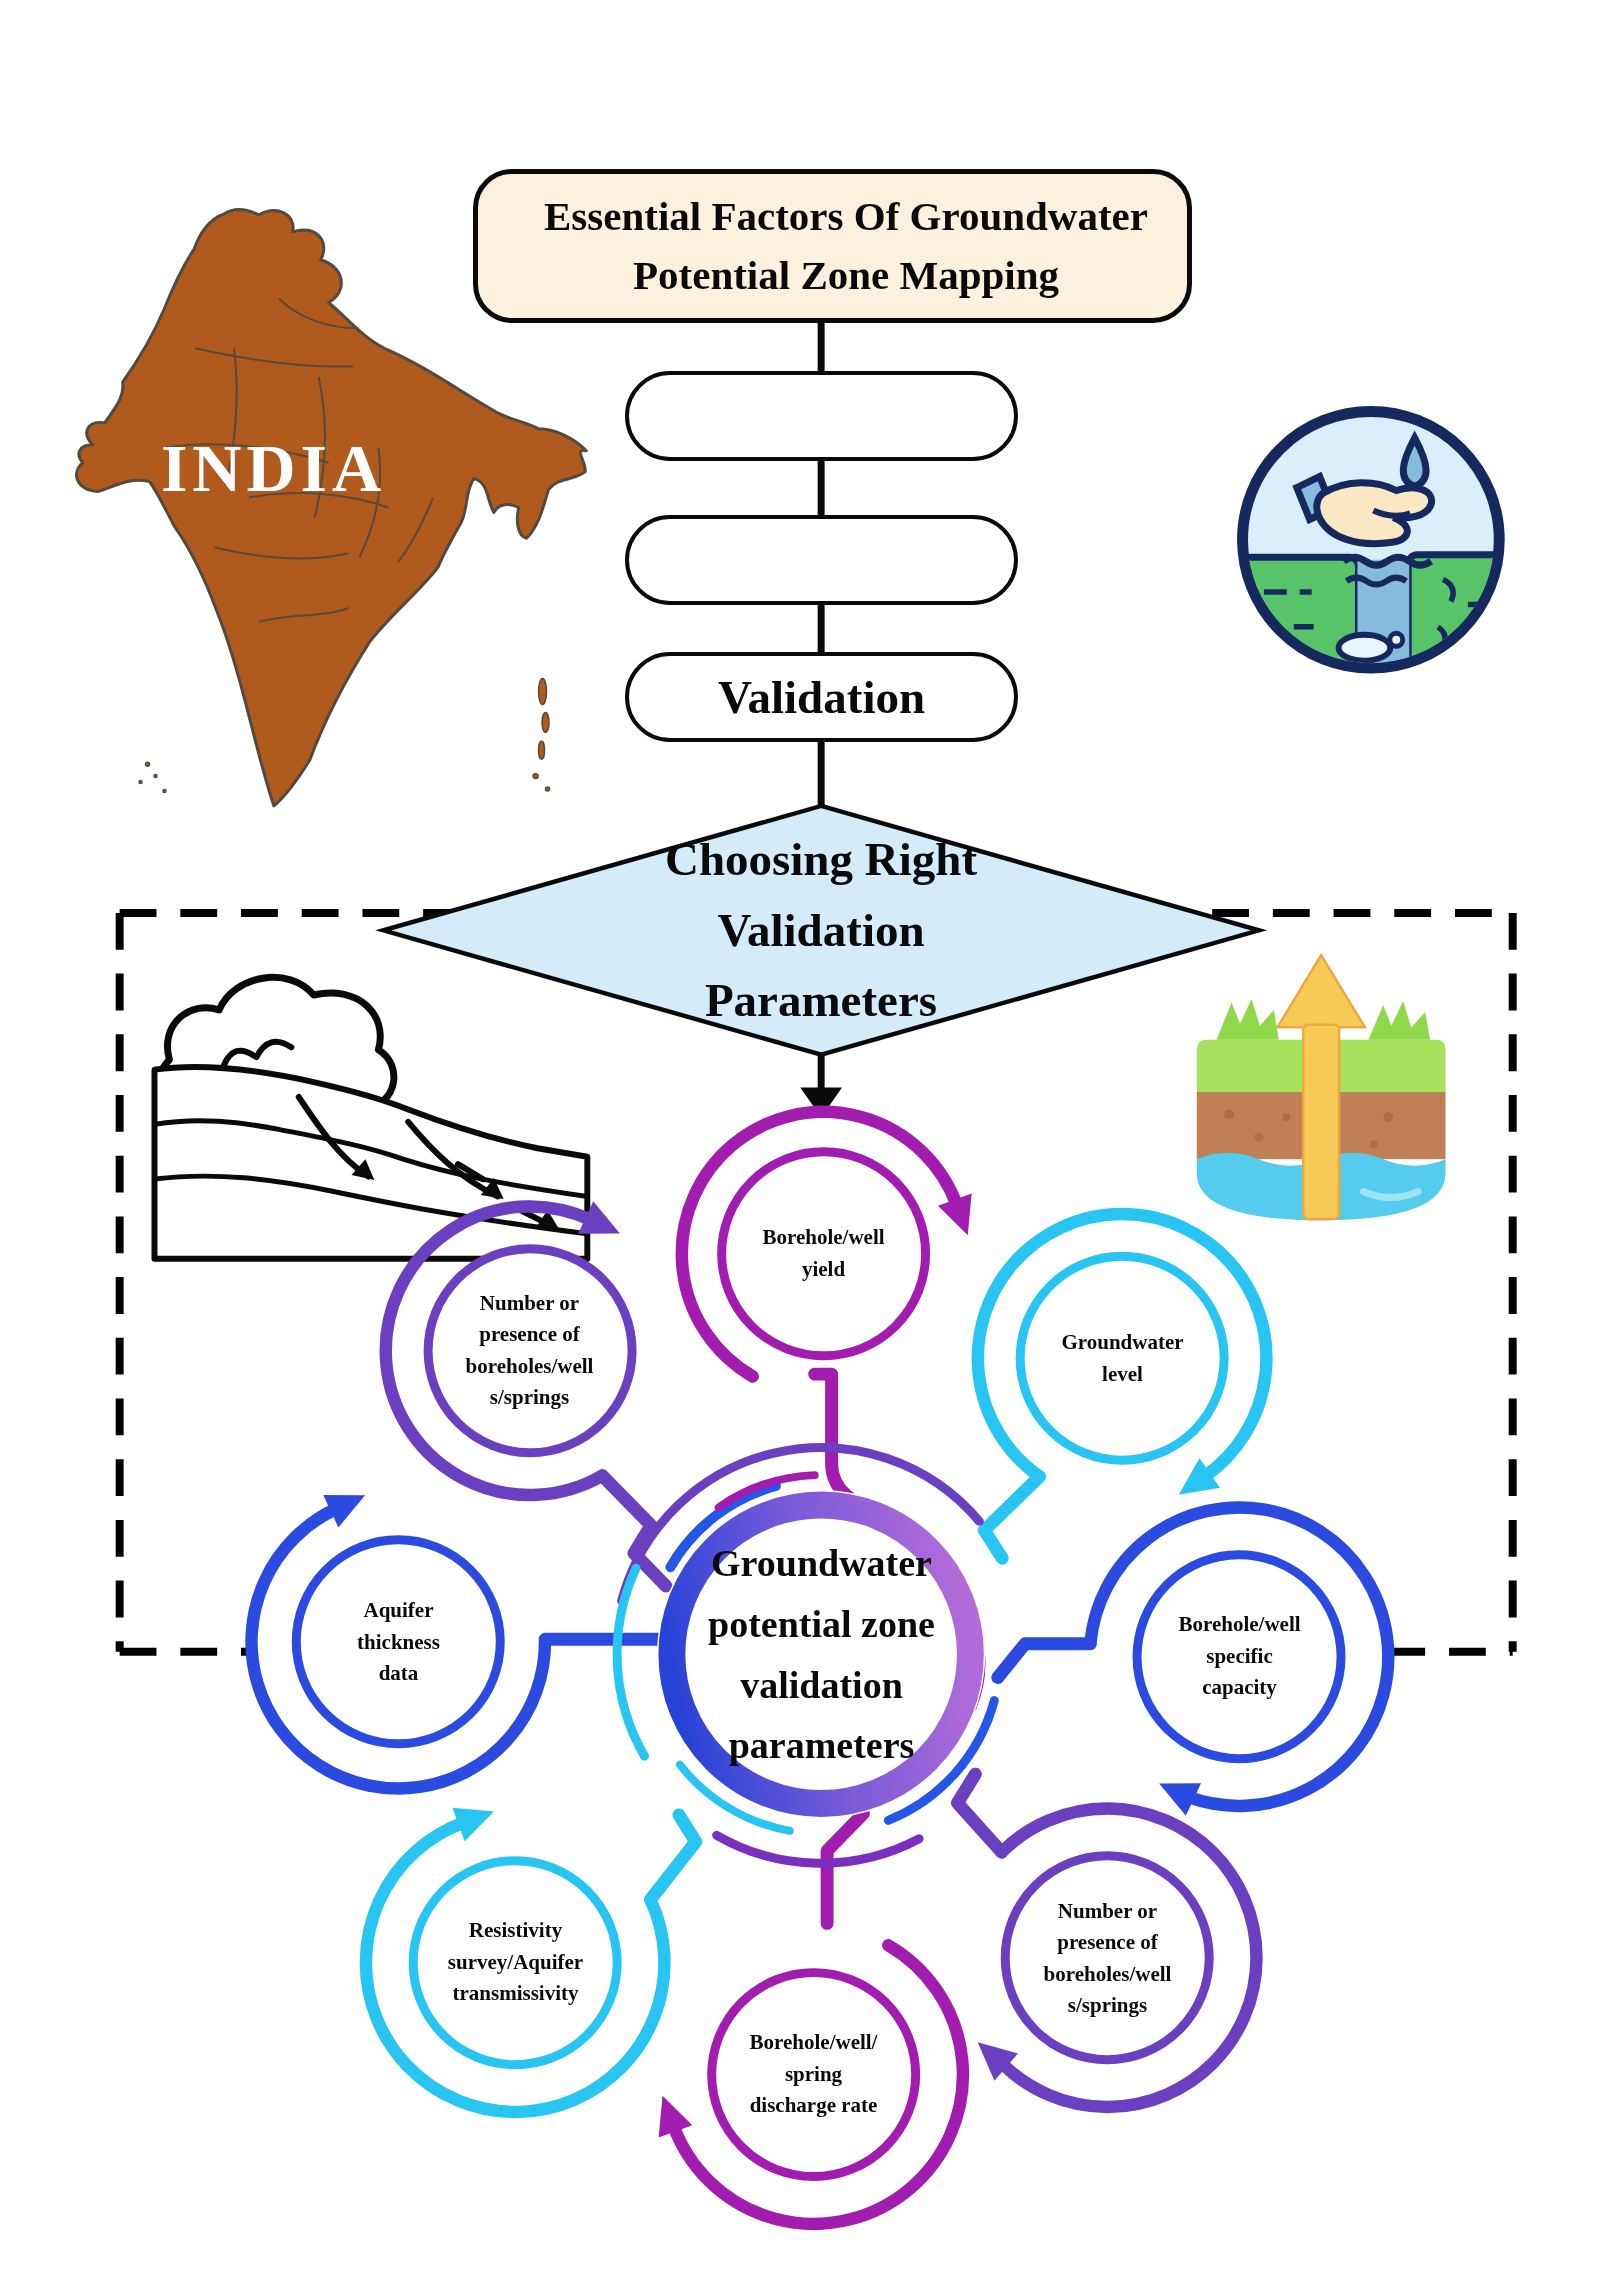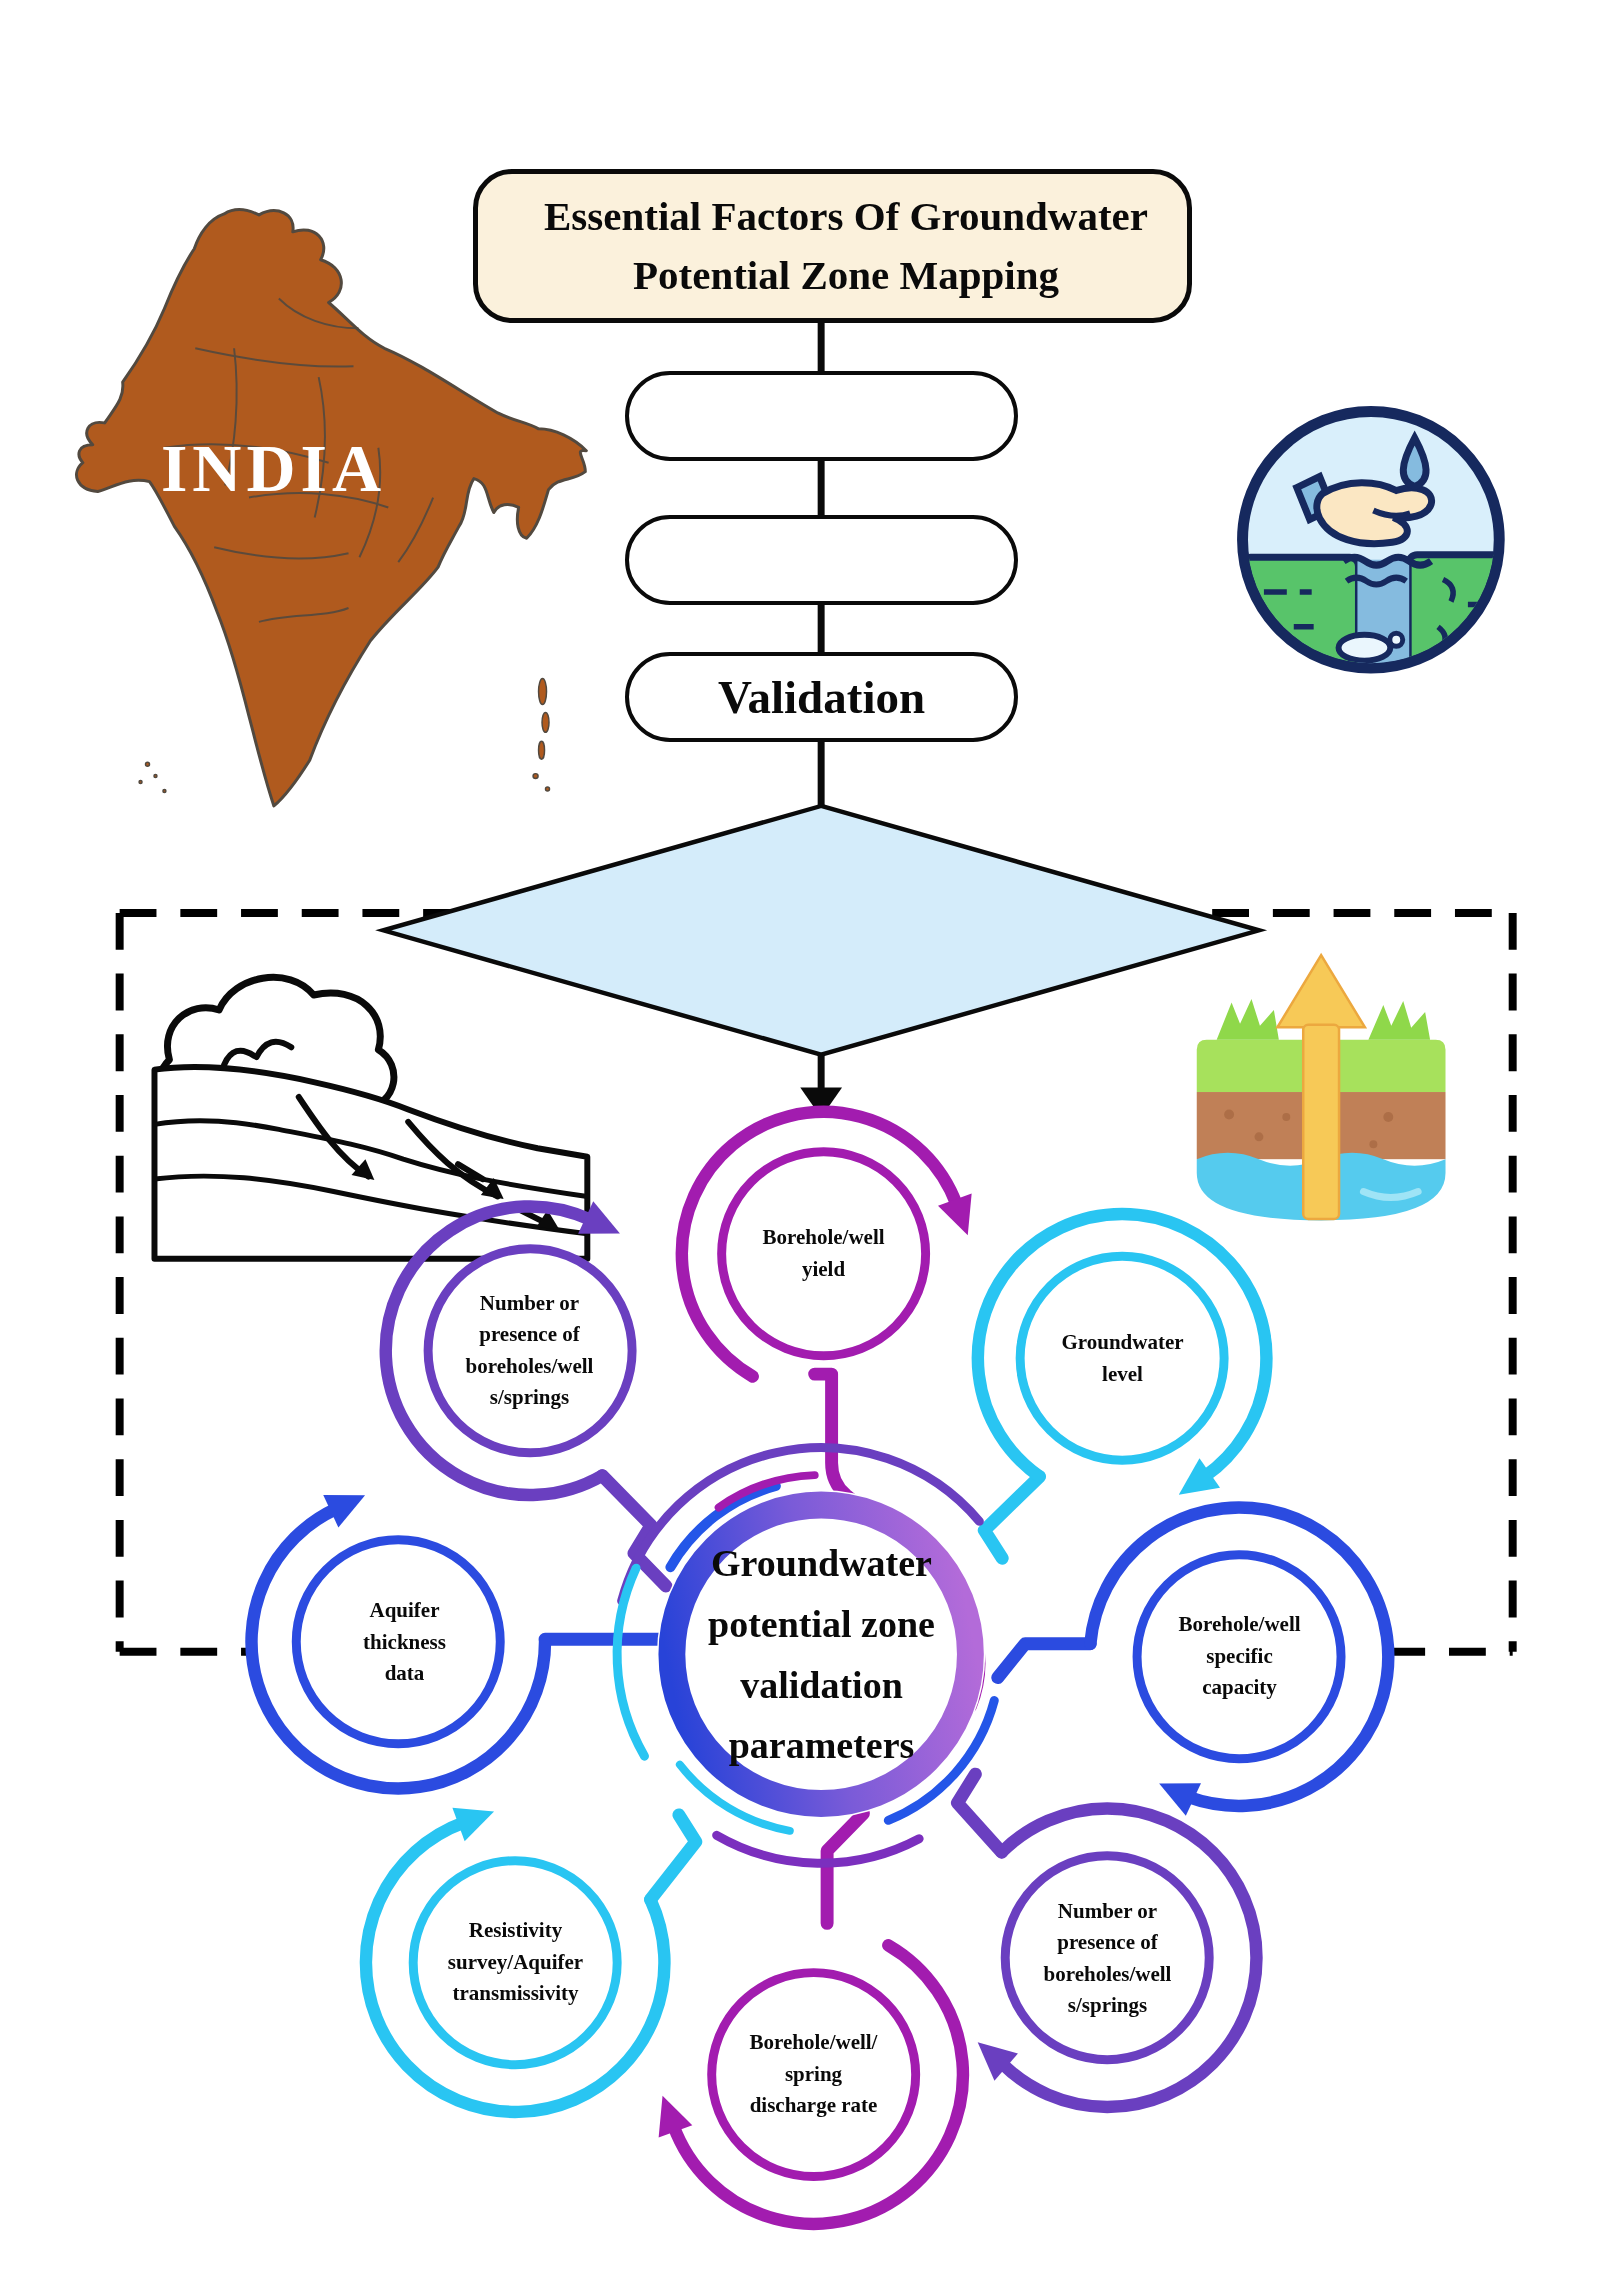--- a/index.html
+++ b/index.html
@@ -230,31 +230,33 @@
 
 <div class="titlebox"></div>
 <div class="lbl title-text">Essential Factors Of Groundwater
 Potential Zone Mapping</div>
 
 <div class="pill" style="top:371px"></div>
 <div class="pill" style="top:515px"></div>
 <div class="pill" style="top:652px"></div>
 <div class="lbl pill-text" style="left:625px;top:652px;width:393px;height:90px">Validation</div>
 
+<div class="lbl diamond-text">Choosing Right Validation
+Parameters</div>
 <div class="lbl india-text">INDIA</div>
 
 <div class="lbl node-text" style="left:719px;top:1169px">Borehole/well
 yield</div>
 <div class="lbl node-text" style="left:425px;top:1266px">Number or
 presence of
 boreholes/well
 s/springs</div>
 <div class="lbl node-text" style="left:1018px;top:1274px">Groundwater
 level</div>
-<div class="lbl node-text" style="left:300px;top:1558px">Aquifer
+<div class="lbl node-text" style="left:294px;top:1558px">Aquifer
 thickness
 data</div>
 <div class="lbl node-text" style="left:1135px;top:1572px">Borehole/well
 specific
 capacity</div>
 <div class="lbl node-text" style="left:411px;top:1878px">Resistivity
 survey/Aquifer
 transmissivity</div>
 <div class="lbl node-text" style="left:709px;top:1990px">Borehole/well/
 spring

